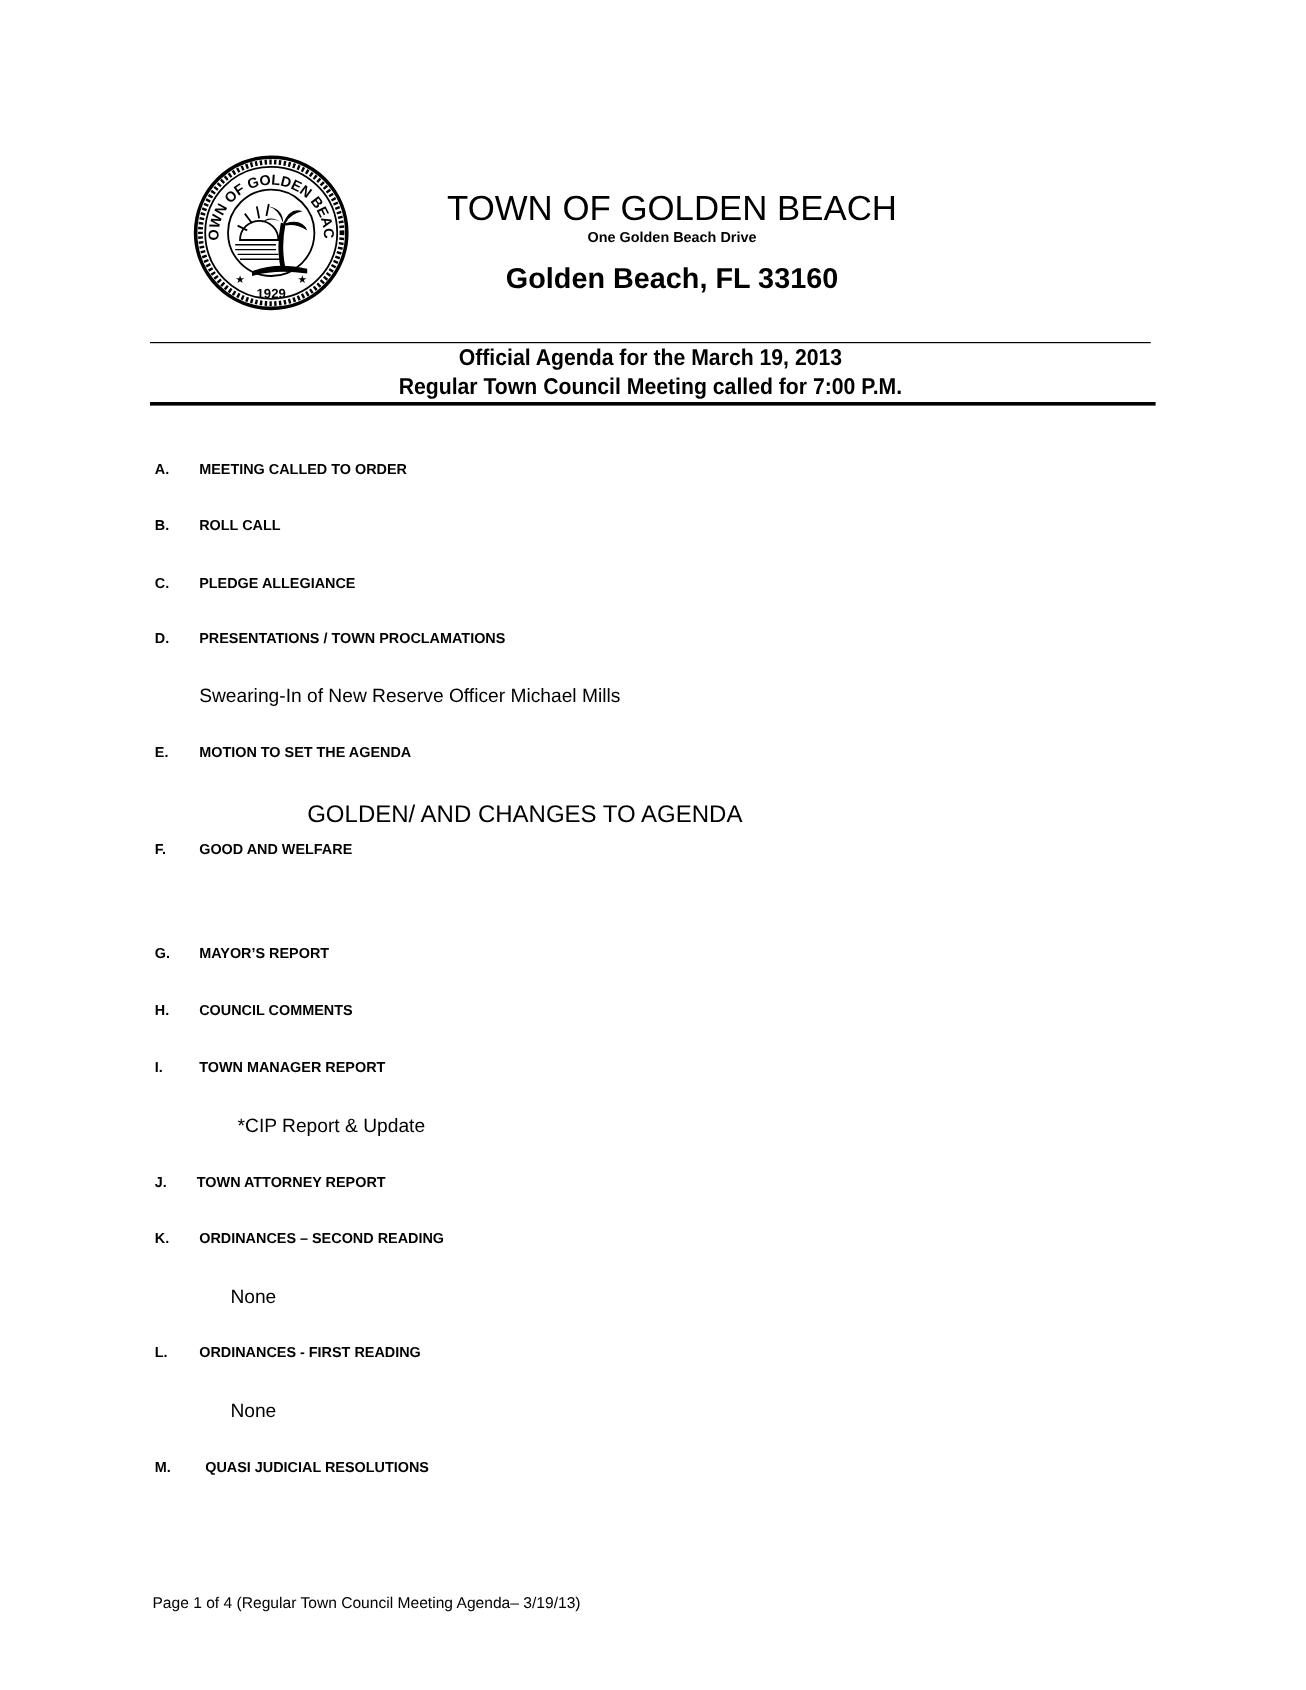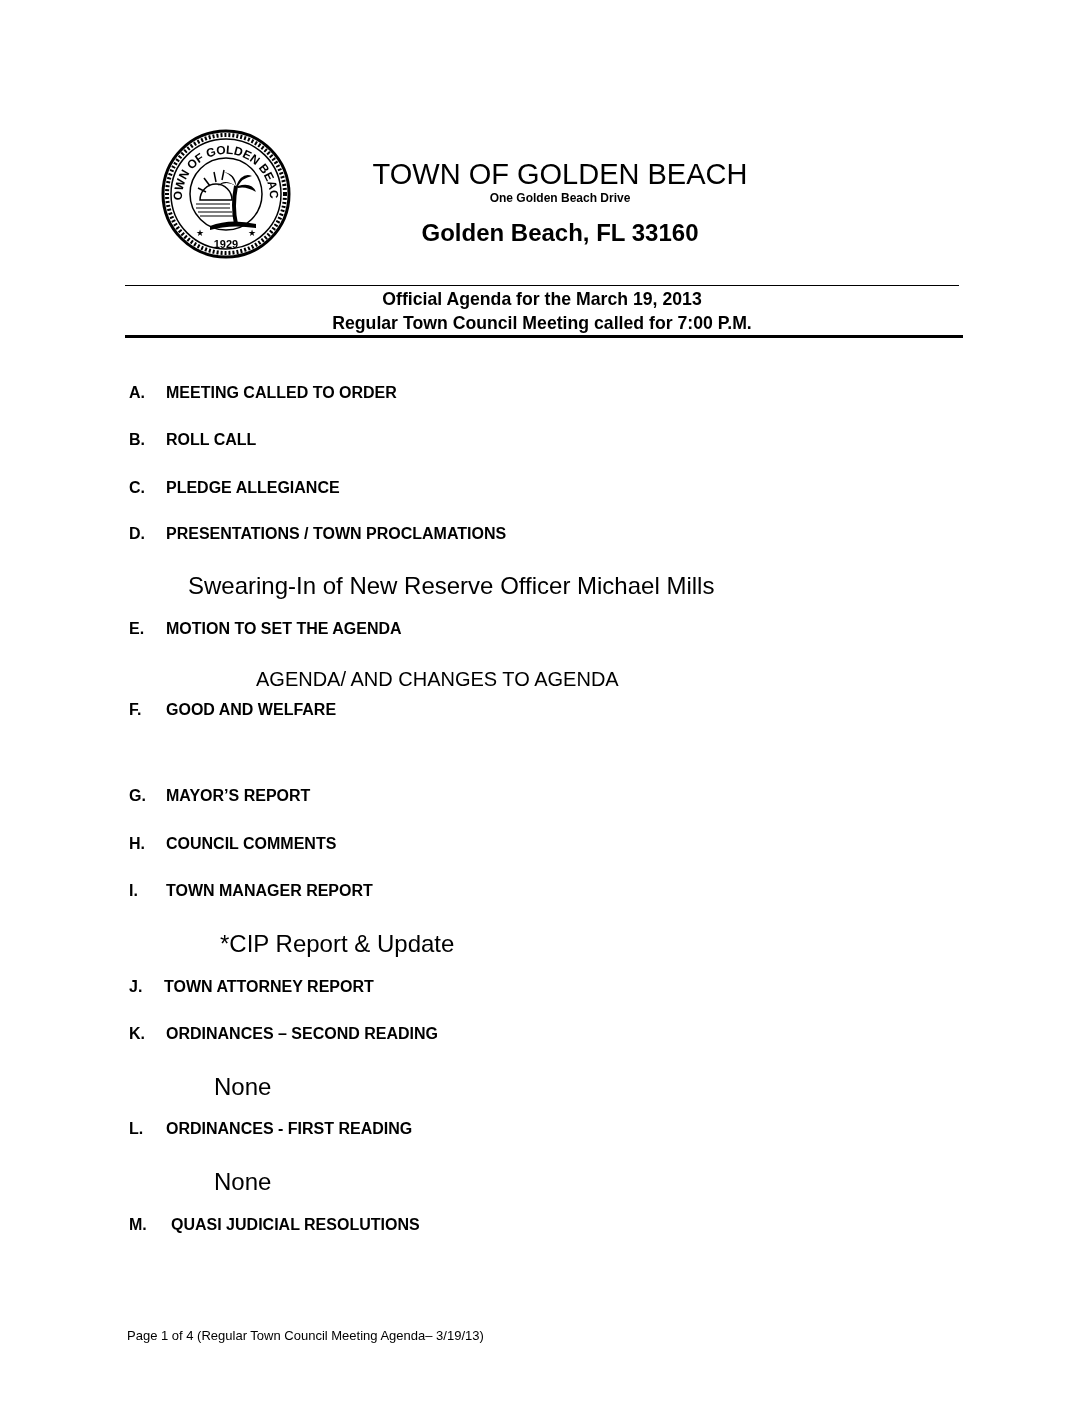--- a/index.html
+++ b/index.html
@@ -7,23 +7,23 @@
   .seal { position: absolute; left: 160px; top: 128px; width: 132px; height: 132px; }
   .hdr { position: absolute; left: 330px; width: 460px; text-align: center; }
   .title { top: 158px; font-size: 29px; font-weight: normal; letter-spacing: 0px; }
   .addr1 { top: 191px; font-size: 12px; font-weight: bold; }
   .addr2 { top: 219px; font-size: 24px; font-weight: bold; }
   .rule-thin { position: absolute; left: 125px; width: 834px; top: 285px; height: 0; border-top: 1px solid #000; }
   .rule-thick { position: absolute; left: 125px; width: 838px; top: 335px; height: 0; border-top: 3px solid #000; }
   .subtitle { position: absolute; left: 125px; width: 834px; text-align: center; font-size: 19px; font-weight: bold; font-family: "Liberation Sans", sans-serif; transform: scaleX(0.93); transform-origin: center; }
   .sub1 { top: 288px; }
   .sub2 { top: 312px; }
-  .item { position: absolute; left: 129px; font-size: 16px; font-weight: bold; white-space: nowrap; }
+  .item { position: absolute; left: 129px; font-size: 12px; font-weight: bold; white-space: nowrap; }
   .item .letter { display: inline-block; width: 37px; }
-  .sub { position: absolute; font-size: 24px; font-weight: normal; white-space: nowrap; margin-left: 22px; }
+  .sub { position: absolute; font-size: 16px; font-weight: normal; white-space: nowrap; }
   .para { position: absolute; left: 256px; width: 704px; font-size: 20px; line-height: 23px; text-align: justify; text-align-last: left; transform: scaleX(1); }
   .para .l1 { display: block; text-align: justify; text-align-last: justify; }
   .footer { position: absolute; left: 127px; top: 1328px; font-size: 13px; }
 </style>
 </head>
 <body>
 
 <svg class="seal" viewBox="0 0 132 132">
   <circle cx="66" cy="66" r="63" fill="none" stroke="#000" stroke-width="3"></circle>
   <circle cx="66" cy="66" r="59" fill="none" stroke="#000" stroke-width="4" stroke-dasharray="2 2"></circle>
@@ -76,21 +76,21 @@
 </div>
 <div class="item" style="top:525px">
   <span class="letter">D.</span><span>PRESENTATIONS / TOWN PROCLAMATIONS</span>
 </div>
 <div class="sub" style="left:166px; top:572px">Swearing-In of New Reserve Officer Michael Mills</div>
 
 <div class="item" style="top:620px">
   <span class="letter">E.</span><span>MOTION TO SET THE AGENDA</span>
 </div>
 <div class="para" style="top:668px">
-  <span>AGENDA/ AND CHANGES TO AGENDA</span>
+  <span>GOLDEN/ AND CHANGES TO AGENDA</span>
 </div>
 
 <div class="item" style="top:701px">
   <span class="letter">F.</span><span>GOOD AND WELFARE</span>
 </div>
 <div class="item" style="top:787px">
   <span class="letter">G.</span><span>MAYOR’S REPORT</span>
 </div>
 <div class="item" style="top:835px">
   <span class="letter">H.</span><span>COUNCIL COMMENTS</span>

